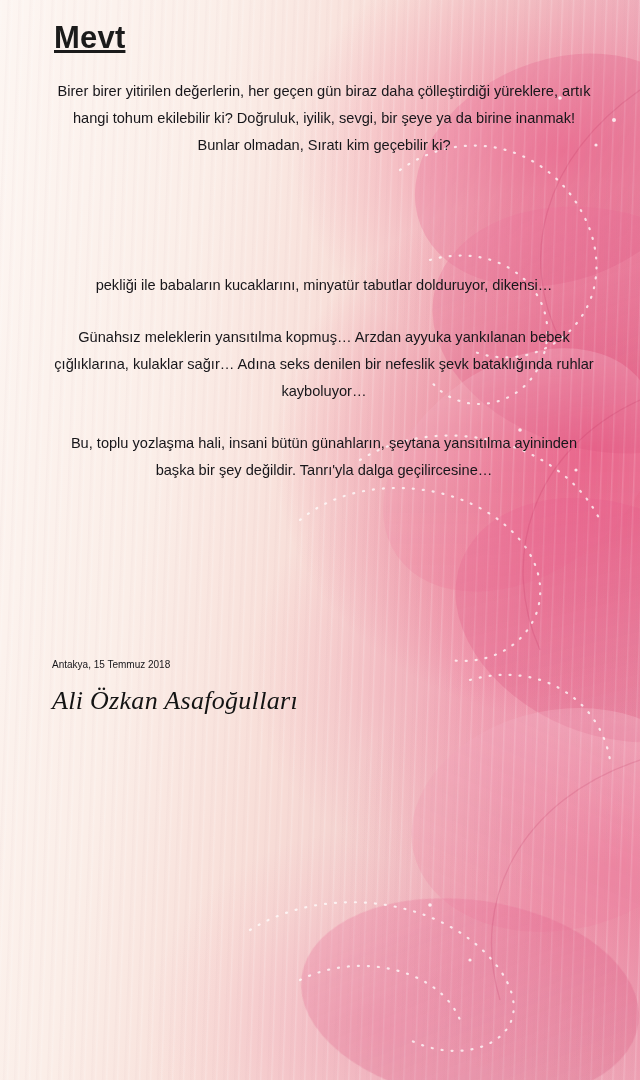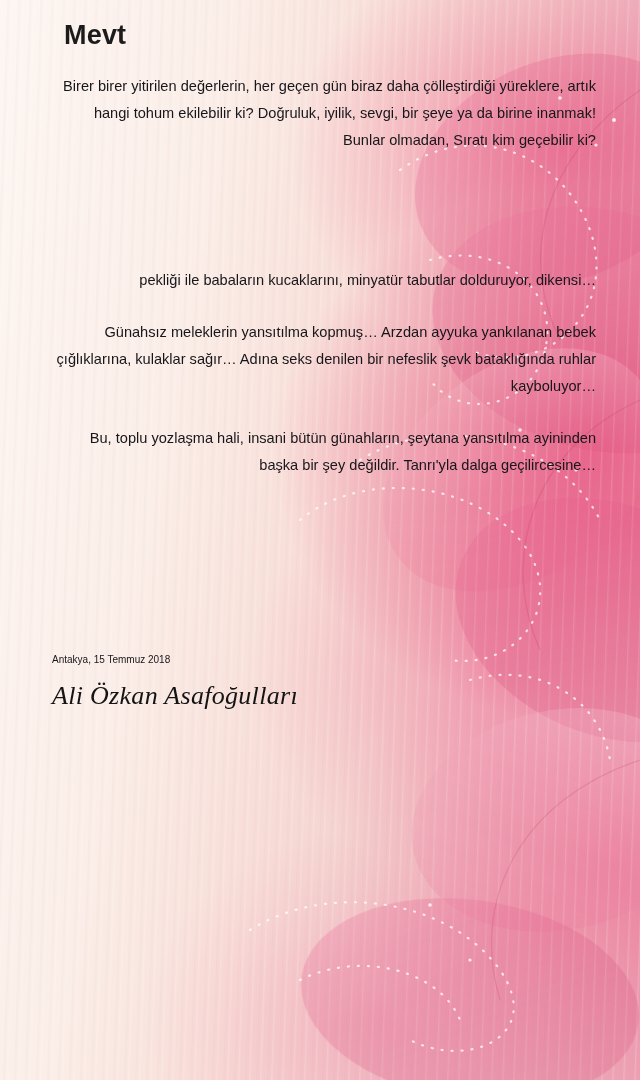--- a/index.html
+++ b/index.html
@@ -52,34 +52,35 @@
   }
 
   .content {
     position: absolute;
     inset: 0;
     padding: 14px 44px 0 52px;
     box-sizing: border-box;
   }
 
   .title {
-    font-size: 27px;
+    font-size: 31px;
     font-weight: bold;
     color: #1b1b1b;
-    margin: 6px 0 22px 12px;
+    margin: 6px 0 22px 2px;
     letter-spacing: 0.2px;
+    text-decoration: underline;
   }
 
   .stanza {
     font-size: 14.6px;
     line-height: 27px;
     color: #17161a;
     margin: 0 0 25px 0;
     max-width: 545px;
-    text-align: right;
+    text-align: center;
   }
 
   .gap-lg { height: 88px; }
   .gap-md { height: 58px; }
 
   .place {
     font-size: 10px;
     color: #17161a;
     margin: 4px 0 16px 0;
   }

